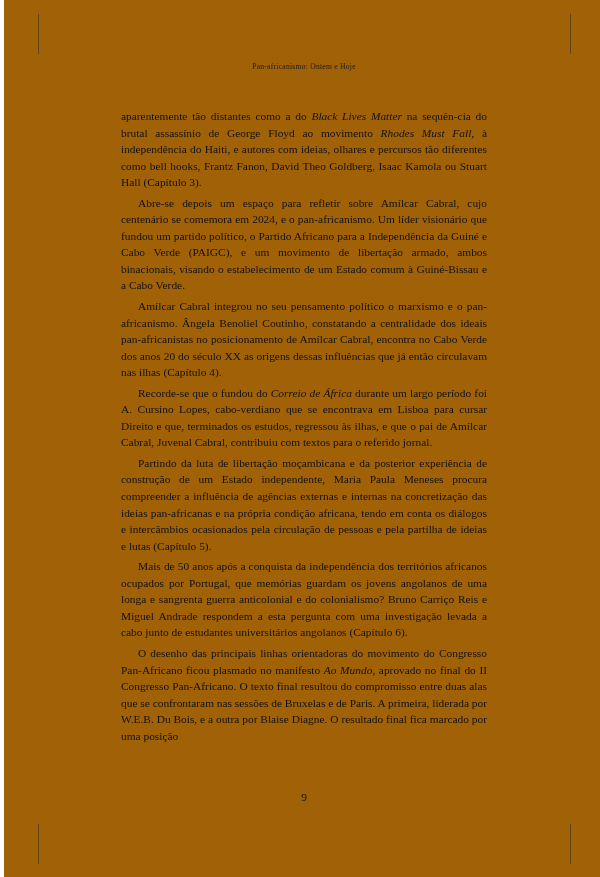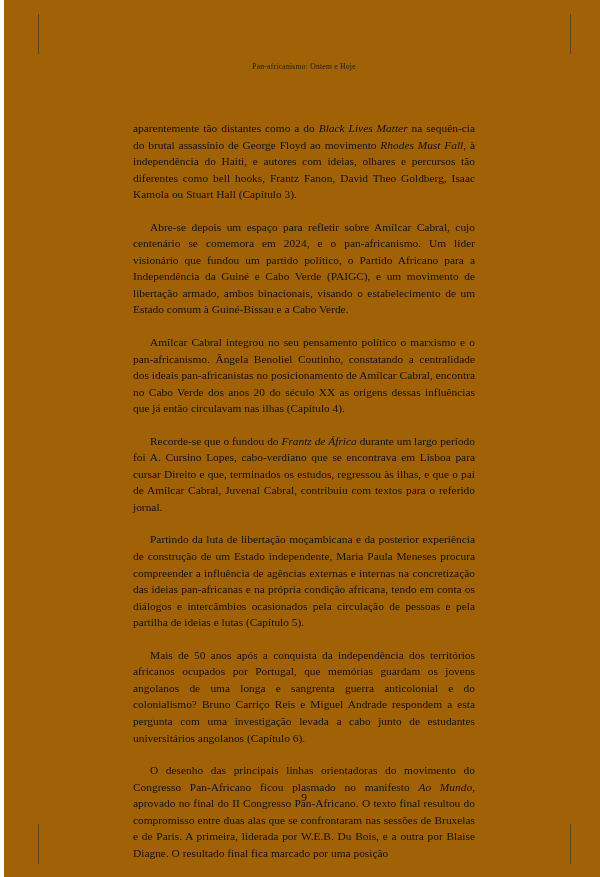--- a/index.html
+++ b/index.html
@@ -52,21 +52,21 @@
     top: 104px;
     width: 374px;
     font-size: 11.4px;
     line-height: 16.55px;
     text-align: justify;
     text-justify: inter-word;
     color: #111111;
     hyphens: manual;
   }
   .textblock p {
-    margin: 16px;
+    margin: 4px;
     text-indent: 0;
   }
   .textblock p.indent {
     text-indent: 17px;
   }
   .textblock em {
     font-style: italic;
   }
   .folio {
     position: absolute;
@@ -87,21 +87,21 @@
   <div class="crop-mark crop-right-top"></div>
   <div class="crop-mark crop-left-bottom"></div>
   <div class="crop-mark crop-right-bottom"></div>
 
   <div class="running-head">Pan-africanismo: Ontem e Hoje</div>
 
   <div class="textblock" id="textblock">
       <p><span>aparentemente tão distantes como a do </span><em>Black Lives Matter</em><span> na sequên-cia do brutal assassínio de George Floyd ao movimento </span><em>Rhodes Must Fall</em><span>, à independência do Haiti, e autores com ideias, olhares e percursos tão diferentes como bell hooks, Frantz Fanon, David Theo Goldberg, Isaac Kamola ou Stuart Hall (Capítulo 3).</span></p>
       <p class="indent"><span>Abre-se depois um espaço para refletir sobre Amílcar Cabral, cujo centenário se comemora em 2024, e o pan-africanismo. Um líder visionário que fundou um partido político, o Partido Africano para a Independência da Guiné e Cabo Verde (PAIGC), e um movimento de libertação armado, ambos binacionais, visando o estabelecimento de um Estado comum à Guiné-Bissau e a Cabo Verde.</span></p>
       <p class="indent"><span>Amílcar Cabral integrou no seu pensamento político o marxismo e o pan-africanismo. Ângela Benoliel Coutinho, constatando a centralidade dos ideais pan-africanistas no posicionamento de Amílcar Cabral, encontra no Cabo Verde dos anos 20 do século XX as origens dessas influências que já então circulavam nas ilhas (Capítulo 4).</span></p>
-      <p class="indent"><span>Recorde-se que o fundou do </span><em>Frantz de África</em><span> durante um largo período foi A. Cursino Lopes, cabo-verdiano que se encontrava em Lisboa para cursar Direito e que, terminados os estudos, regressou às ilhas, e que o pai de Amílcar Cabral, Juvenal Cabral, contribuiu com textos para o referido jornal.</span></p>
+      <p class="indent"><span>Recorde-se que o fundou do </span><em>Correio de África</em><span> durante um largo período foi A. Cursino Lopes, cabo-verdiano que se encontrava em Lisboa para cursar Direito e que, terminados os estudos, regressou às ilhas, e que o pai de Amílcar Cabral, Juvenal Cabral, contribuiu com textos para o referido jornal.</span></p>
       <p class="indent"><span>Partindo da luta de libertação moçambicana e da posterior experiência de construção de um Estado independente, Maria Paula Meneses procura compreender a influência de agências externas e internas na concretização das ideias pan-africanas e na própria condição africana, tendo em conta os diálogos e intercâmbios ocasionados pela circulação de pessoas e pela partilha de ideias e lutas (Capítulo 5).</span></p>
       <p class="indent"><span>Mais de 50 anos após a conquista da independência dos territórios africanos ocupados por Portugal, que memórias guardam os jovens angolanos de uma longa e sangrenta guerra anticolonial e do colonialismo? Bruno Carriço Reis e Miguel Andrade respondem a esta pergunta com uma investigação levada a cabo junto de estudantes universitários angolanos (Capítulo 6).</span></p>
       <p class="indent"><span>O desenho das principais linhas orientadoras do movimento do Congresso Pan-Africano ficou plasmado no manifesto </span><em>Ao Mundo</em><span>, aprovado no final do II Congresso Pan-Africano. O texto final resultou do compromisso entre duas alas que se confrontaram nas sessões de Bruxelas e de Paris. A primeira, liderada por W.E.B. Du Bois, e a outra por Blaise Diagne. O resultado final fica marcado por uma posição</span></p>
     </div>
 
   <div class="folio">9</div>
 
 </div>
 
 </body></html>

